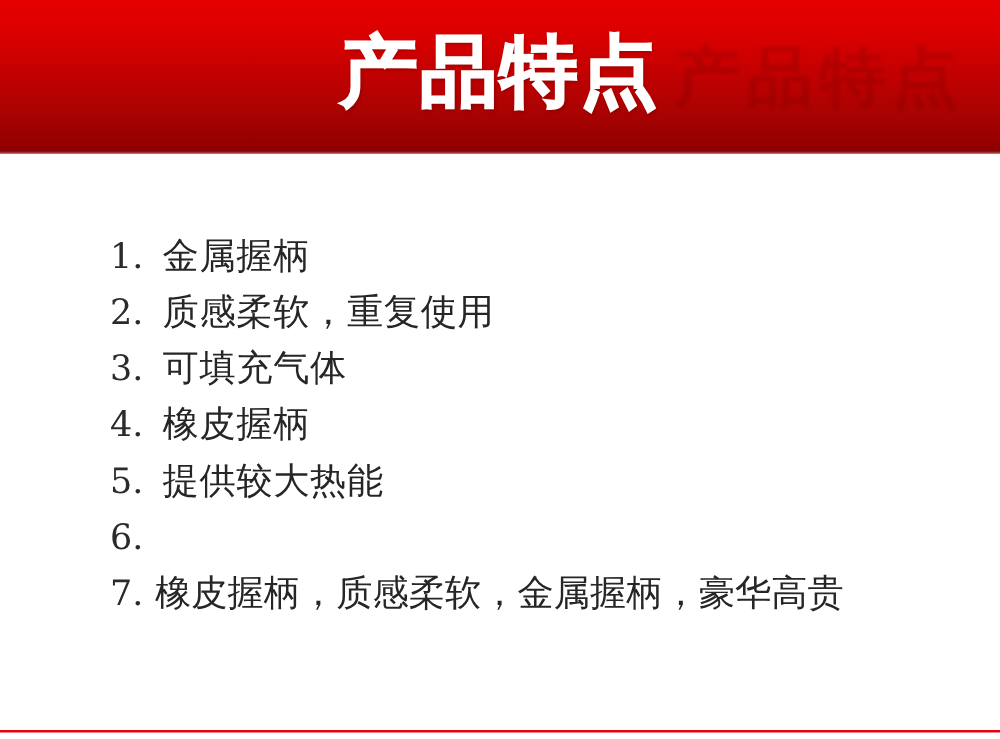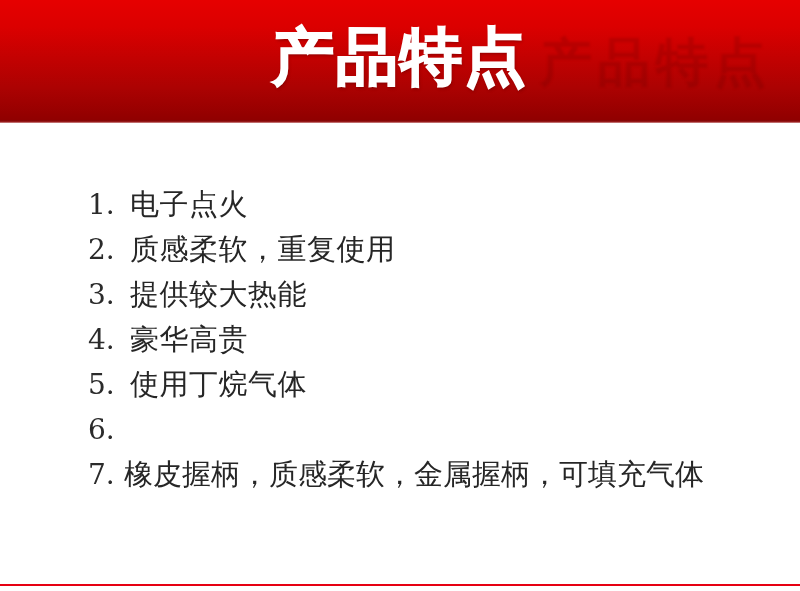--- a/index.html
+++ b/index.html
@@ -149,49 +149,49 @@
   <div id="banner">
     <div id="banner-watermark">产品特点</div>
     <div id="banner-title">产品特点</div>
     <div id="banner-bottom-edge"></div>
   </div>
 
   <ul id="feature-list">
 
     <li class="feature-item">
       <span class="feature-index">1.</span>
-      <span class="feature-text">电子点火</span>
+      <span class="feature-text">金属握柄</span>
     </li>
 
     <li class="feature-item">
       <span class="feature-index">2.</span>
       <span class="feature-text">质感柔软，重复使用</span>
     </li>
 
     <li class="feature-item">
       <span class="feature-index">3.</span>
-      <span class="feature-text">提供较大热能</span>
+      <span class="feature-text">可填充气体</span>
     </li>
 
     <li class="feature-item">
       <span class="feature-index">4.</span>
-      <span class="feature-text">豪华高贵</span>
+      <span class="feature-text">橡皮握柄</span>
     </li>
 
     <li class="feature-item">
       <span class="feature-index">5.</span>
-      <span class="feature-text">使用丁烷气体</span>
+      <span class="feature-text">提供较大热能</span>
     </li>
 
     <li class="feature-item">
       <span class="feature-index">6.</span>
     </li>
 
     <li class="feature-item wide">
       <span class="feature-index">7.</span>
-      <span class="feature-text">橡皮握柄，质感柔软，金属握柄，可填充气体</span>
+      <span class="feature-text">橡皮握柄，质感柔软，金属握柄，豪华高贵</span>
     </li>
 
   </ul>
 
   <div id="bottom-rule"></div>
 
 </div>
 
 </body></html>

